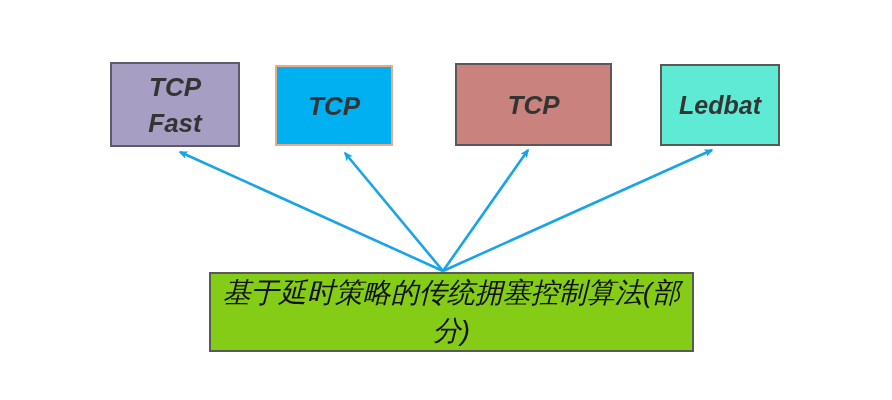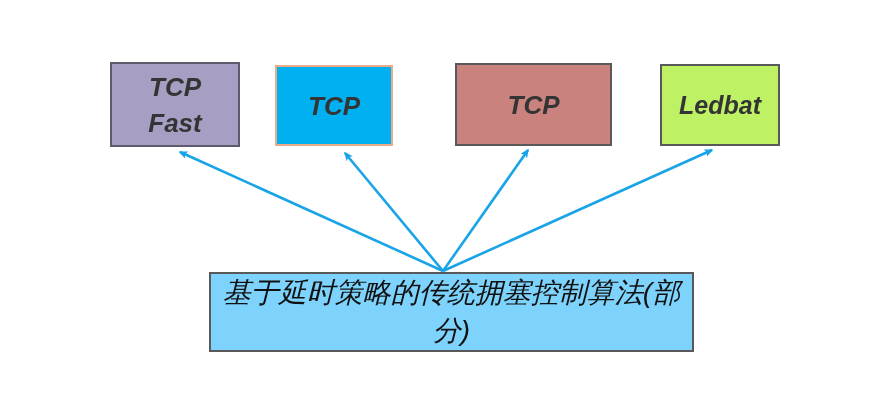--- a/index.html
+++ b/index.html
@@ -78,22 +78,22 @@
   </div>
 
   <div class="node" id="node-fast" style="background-color: rgb(0, 176, 240); border-color: rgb(236, 171, 135);">
     <span>TCP</span>
   </div>
 
   <div class="node" id="node-westwood" style="background-color: rgb(201, 130, 126); border-color: rgb(89, 89, 89);">
     <span>TCP</span>
   </div>
 
-  <div class="node" id="node-ledbat" style="background-color: #bef264; border-color: rgb(89, 89, 89);">
+  <div class="node" id="node-ledbat" style="background-color: #5eead4; border-color: rgb(89, 89, 89);">
     <span>Ledbat</span>
 
   </div>
 
-  <div id="node-root" style="background-color: #7dd3fc; border-color: rgb(89, 89, 89);">
+  <div id="node-root" style="background-color: #84cc16; border-color: rgb(89, 89, 89);">
     <span>基于延时策略的传统拥塞控制算法(部分)</span>
   </div>
 
 </div>
 
 </body></html>

